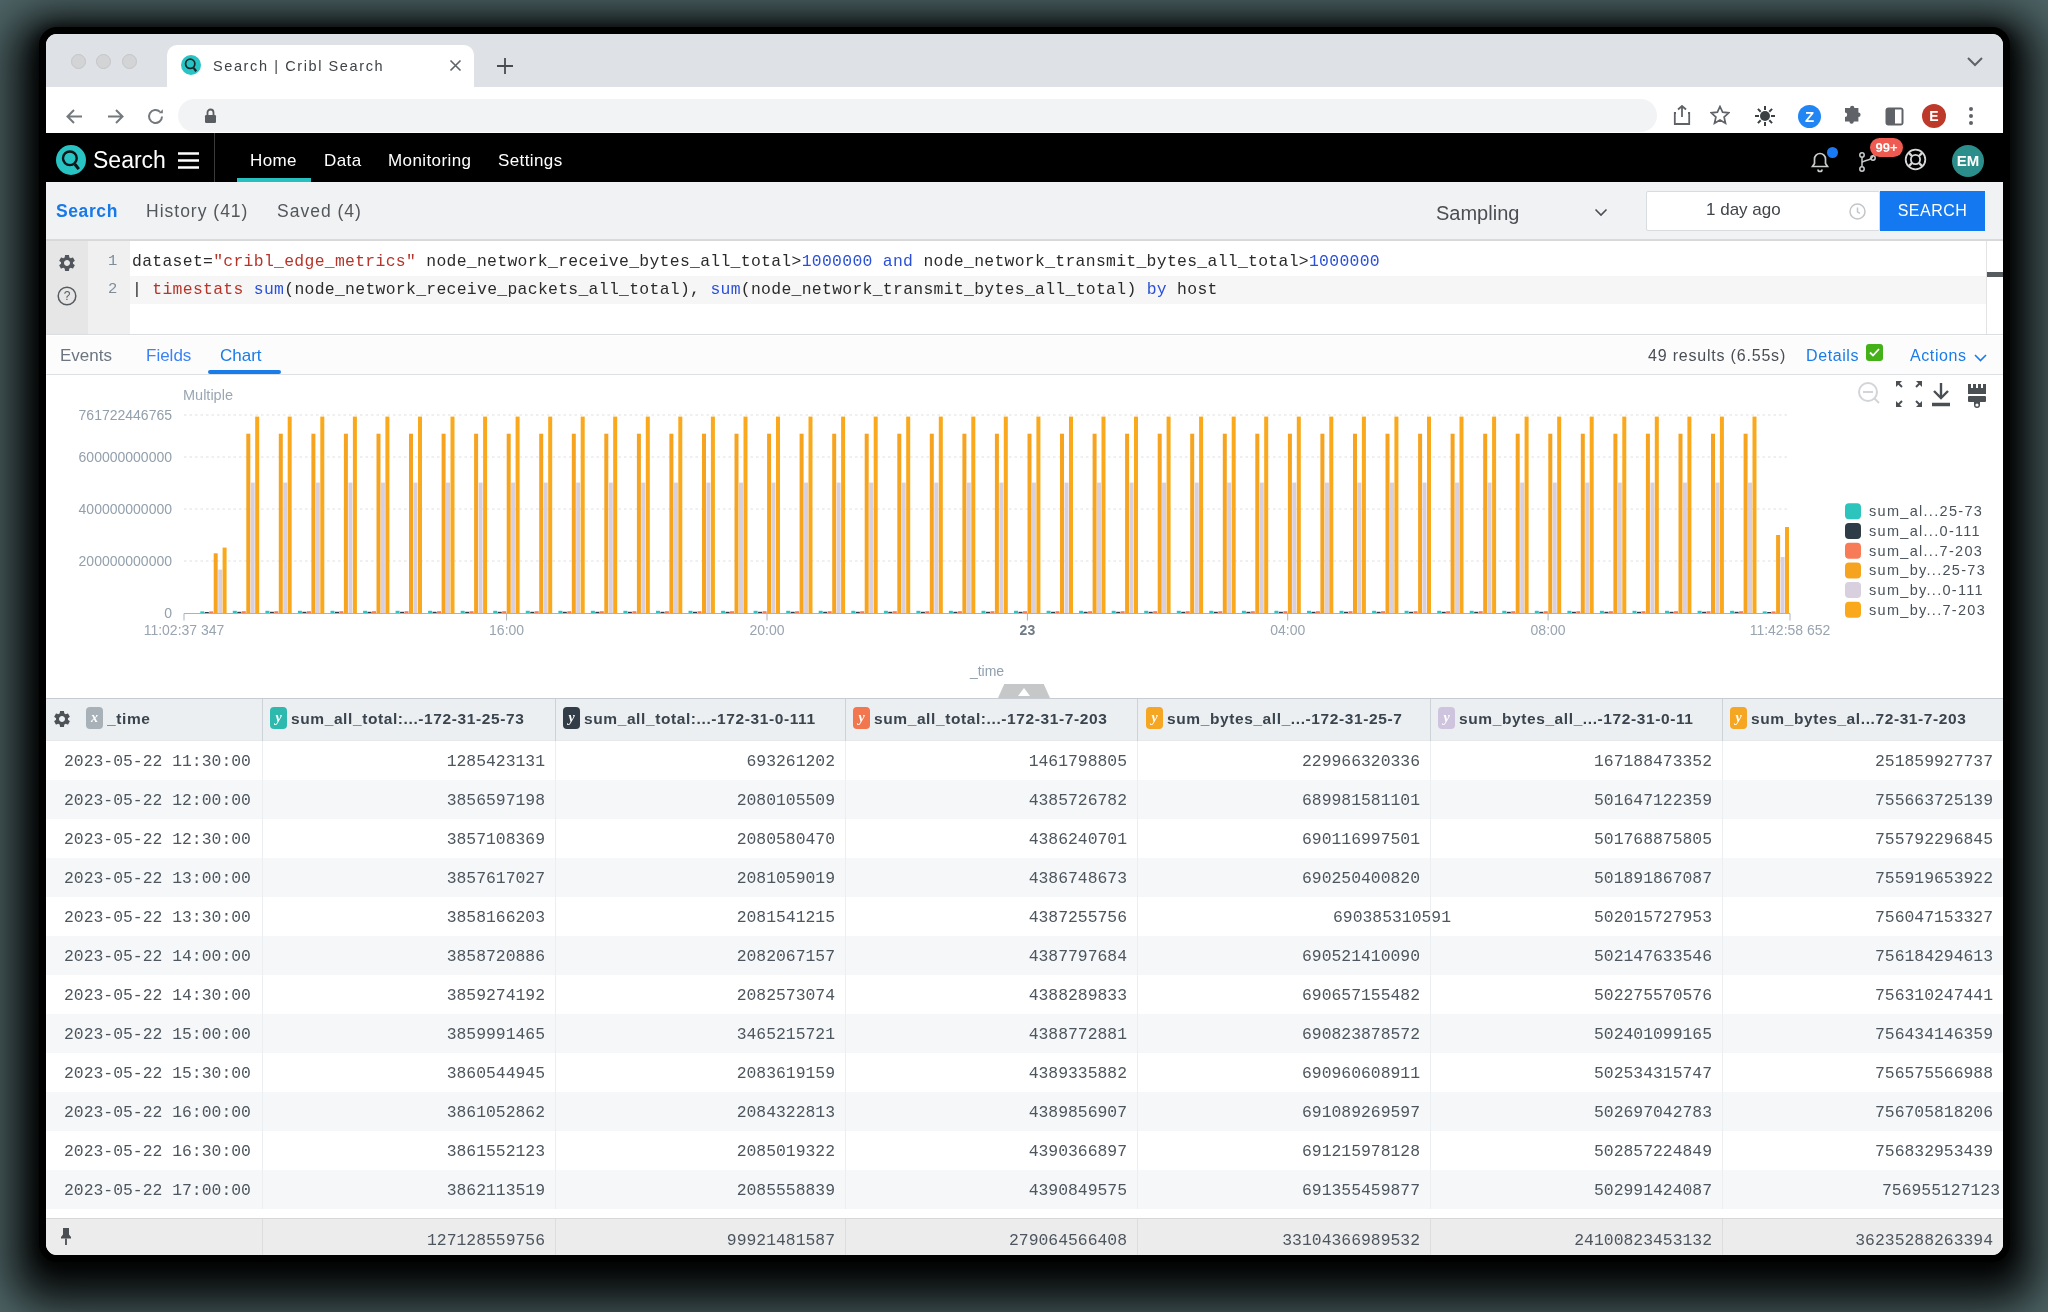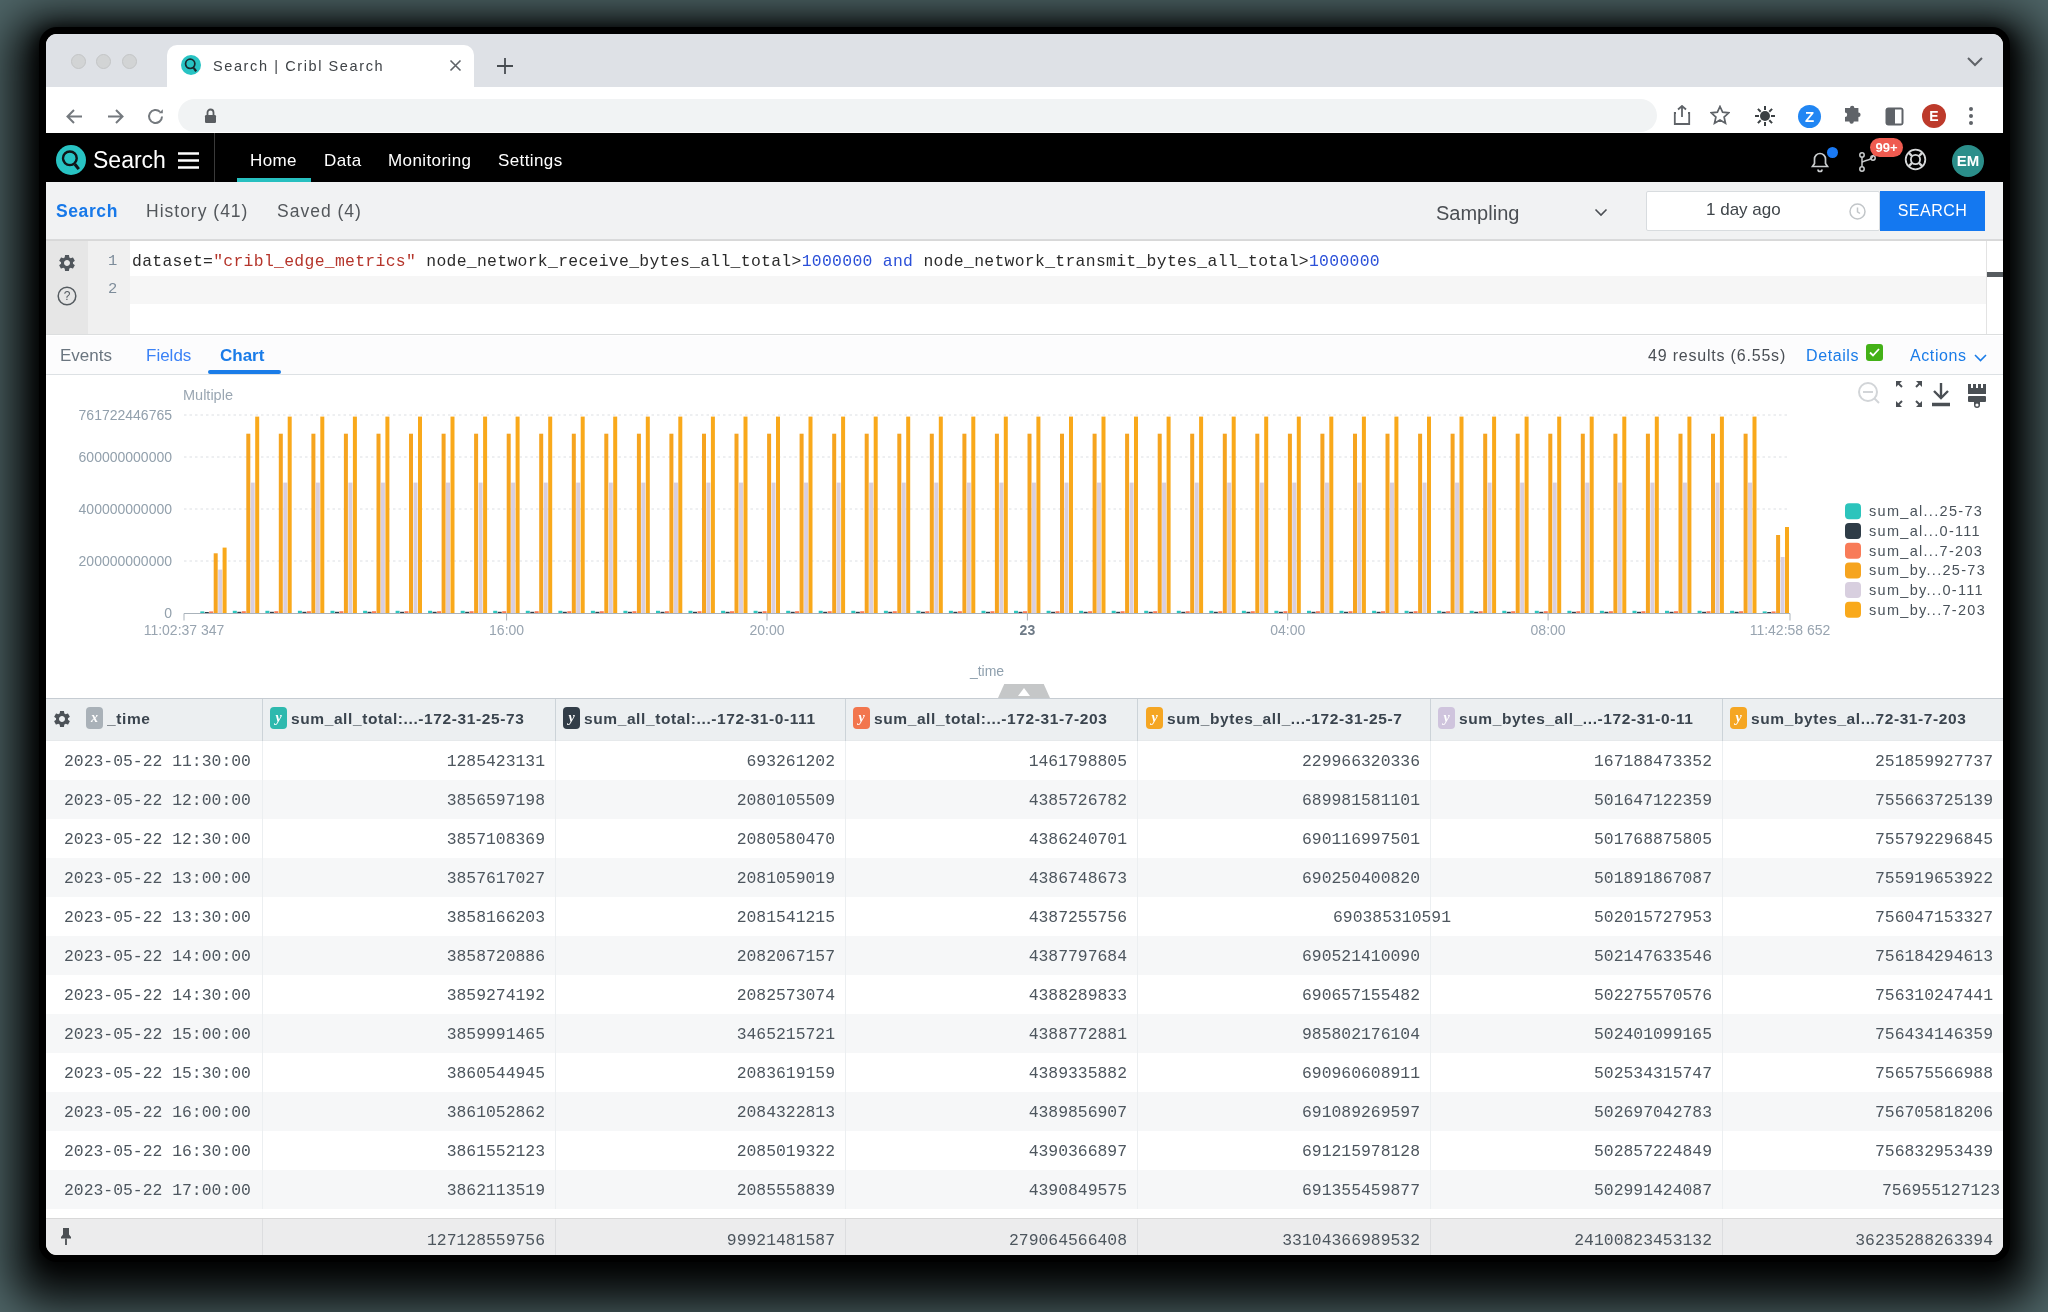--- a/index.html
+++ b/index.html
@@ -155,26 +155,27 @@
 <path d="M19.14 12.94c.04-.3.06-.61.06-.94 0-.32-.02-.64-.07-.94l2.03-1.58c.18-.14.23-.41.12-.61l-1.92-3.32c-.12-.22-.37-.29-.59-.22l-2.39.96c-.5-.38-1.03-.7-1.62-.94l-.36-2.54c-.04-.24-.24-.41-.48-.41h-3.84c-.24 0-.43.17-.47.41l-.36 2.54c-.59.24-1.13.57-1.62.94l-2.39-.96c-.22-.08-.47 0-.59.22L2.74 8.87c-.12.21-.08.47.12.61l2.03 1.58c-.05.3-.09.63-.09.94s.02.64.07.94l-2.03 1.58c-.18.14-.23.41-.12.61l1.92 3.32c.12.22.37.29.59.22l2.39-.96c.5.38 1.03.7 1.62.94l.36 2.54c.05.24.24.41.48.41h3.84c.24 0 .44-.17.47-.41l.36-2.54c.59-.24 1.13-.56 1.62-.94l2.39.96c.22.08.47 0 .59-.22l1.92-3.32c.12-.22.07-.47-.12-.61l-2.01-1.58zM12 15.6c-1.98 0-3.6-1.62-3.6-3.6s1.62-3.6 3.6-3.6 3.6 1.62 3.6 3.6-1.62 3.6-3.6 3.6z" fill="#50565c"></path>
     </svg>
 <svg class="icon" style="left:11px;top:252px" width="20" height="20" viewBox="0 0 20 20">
 <circle cx="10" cy="10" r="8.8" fill="none" stroke="#555b60" stroke-width="1.5"></circle>
 <text x="10" y="14.2" font-size="12" fill="#555b60" text-anchor="middle" font-family="Liberation Sans">?</text>
     </svg>
 <div class="abs mono" style="left:62px;top:218px;color:#7d8c9a;font-size:15.5px">1</div>
 <div class="abs mono" style="left:62px;top:246px;color:#7d8c9a;font-size:15.5px">2</div>
 <div class="abs" style="left:84px;top:242px;width:1856px;height:28px;background:#f6f6f6"></div>
 <div class="mono" style="left:86px;top:218px;color:#2b2b2b;font-size:16.4px;letter-spacing:.31px">dataset=<span style="color:#b5352b">"cribl_edge_metrics"</span> node_network_receive_bytes_all_total&gt;<span style="color:#2b50d8">1000000 and</span> node_network_transmit_bytes_all_total&gt;<span style="color:#2b50d8">1000000</span></div>
+<div class="mono" style="left:86px;top:246px;color:#2b2b2b;font-size:16.4px;letter-spacing:.31px">| <span style="color:#b5352b">timestats</span> <span style="color:#2b50d8">sum</span>(node_network_receive_packets_all_total), <span style="color:#2b50d8">sum</span>(node_network_transmit_bytes_all_total) <span style="color:#2b50d8">by</span> host</div>
 <div class="abs" style="left:1940px;top:207px;width:1px;height:93px;background:#e3e3e3"></div>
 <div class="abs" style="left:1941px;top:238px;width:16px;height:5px;background:#565b5f"></div>
 <div class="abs" style="left:0;top:302px;width:1957px;height:39px;background:#fcfcfd;border-bottom:1px solid #dde1e4"></div>
 <div class="abs" style="left:14px;top:312px;font-size:17px;color:#6b7680">Events</div>
 <div class="abs" style="left:100px;top:312px;font-size:17px;color:#3b82f6">Fields</div>
-<div class="abs" style="left:174px;top:312px;font-size:17px;font-weight:bold;color:#1a7ce8">Chart</div>
+<div class="abs" style="left:174px;top:312px;font-size:17px;font-weight:normal;color:#1a7ce8">Chart</div>
 <div class="abs" style="left:162px;top:336px;width:73px;height:4px;background:#1a7ce8;border-radius:2px"></div>
 <div class="abs" style="left:1602px;top:313px;font-size:16px;letter-spacing:.8px;color:#4a4f55">49 results (6.55s)</div>
 <div class="abs" style="left:1760px;top:313px;font-size:16px;letter-spacing:.6px;color:#1a7ce8">Details</div>
 <div class="abs" style="left:1820px;top:310px;width:17px;height:17px;background:#43b117;border-radius:3px"></div>
 <svg class="icon" style="left:1823px;top:314px" width="11" height="9" viewBox="0 0 11 9">
 <path d="M1 4.5 L4 7.5 L10 1" fill="none" stroke="#fff" stroke-width="1.8"></path>
     </svg>
 <div class="abs" style="left:1864px;top:313px;font-size:16px;letter-spacing:.6px;color:#1a7ce8">Actions</div>
 <svg class="icon" style="left:1928px;top:320px" width="13" height="8" viewBox="0 0 13 8">
 <path d="M1 1 L6.5 6.5 L12 1" fill="none" stroke="#1a7ce8" stroke-width="1.6"></path>
@@ -621,21 +622,21 @@
 <div class="mono vcell" style="right:1168px;top:952px">2082573074</div>
 <div class="mono vcell" style="right:876px;top:952px">4388289833</div>
 <div class="mono vcell" style="right:583px;top:952px">690657155482</div>
 <div class="mono vcell" style="right:291px;top:952px">502275570576</div>
 <div class="mono vcell" style="right:10px;top:952px">756310247441</div>
 <div style="position:absolute;left:0;top:980px;width:1957px;height:39px;background:#f6f7f8"></div>
 <div class="mono tcell" style="left:18px;top:991px">2023-05-22 15:00:00</div>
 <div class="mono vcell" style="right:1458px;top:991px">3859991465</div>
 <div class="mono vcell" style="right:1168px;top:991px">3465215721</div>
 <div class="mono vcell" style="right:876px;top:991px">4388772881</div>
-<div class="mono vcell" style="right:583px;top:991px">985802176104</div>
+<div class="mono vcell" style="right:583px;top:991px">690823878572</div>
 <div class="mono vcell" style="right:291px;top:991px">502401099165</div>
 <div class="mono vcell" style="right:10px;top:991px">756434146359</div>
 <div style="position:absolute;left:0;top:1019px;width:1957px;height:39px;background:#ffffff"></div>
 <div class="mono tcell" style="left:18px;top:1030px">2023-05-22 15:30:00</div>
 <div class="mono vcell" style="right:1458px;top:1030px">3860544945</div>
 <div class="mono vcell" style="right:1168px;top:1030px">2083619159</div>
 <div class="mono vcell" style="right:876px;top:1030px">4389335882</div>
 <div class="mono vcell" style="right:583px;top:1030px">690960608911</div>
 <div class="mono vcell" style="right:291px;top:1030px">502534315747</div>
 <div class="mono vcell" style="right:10px;top:1030px">756575566988</div>

